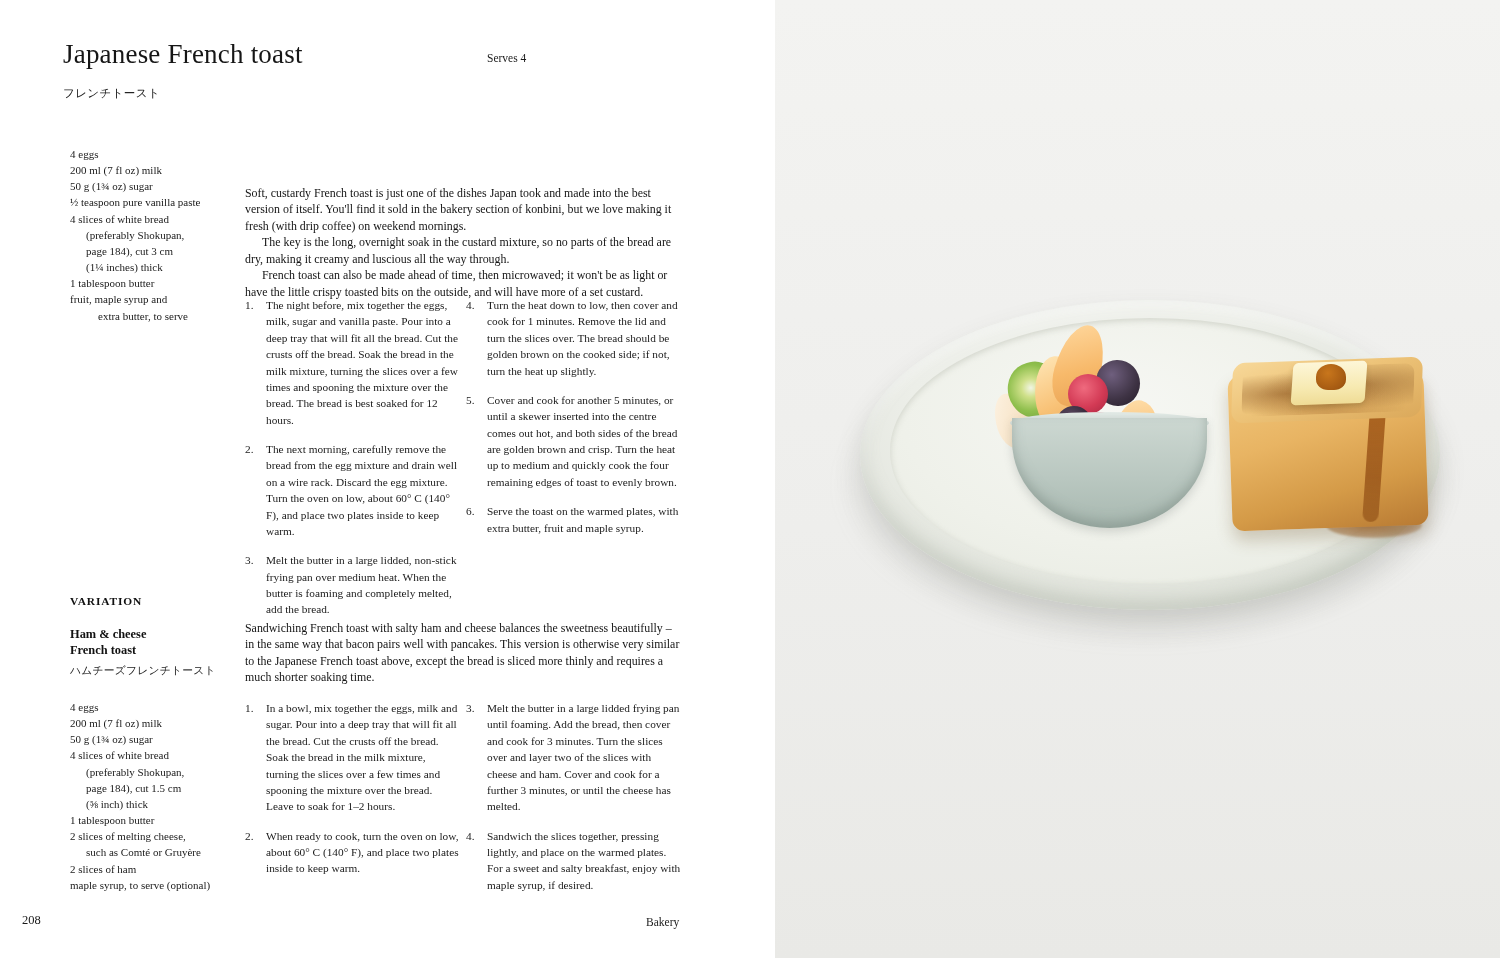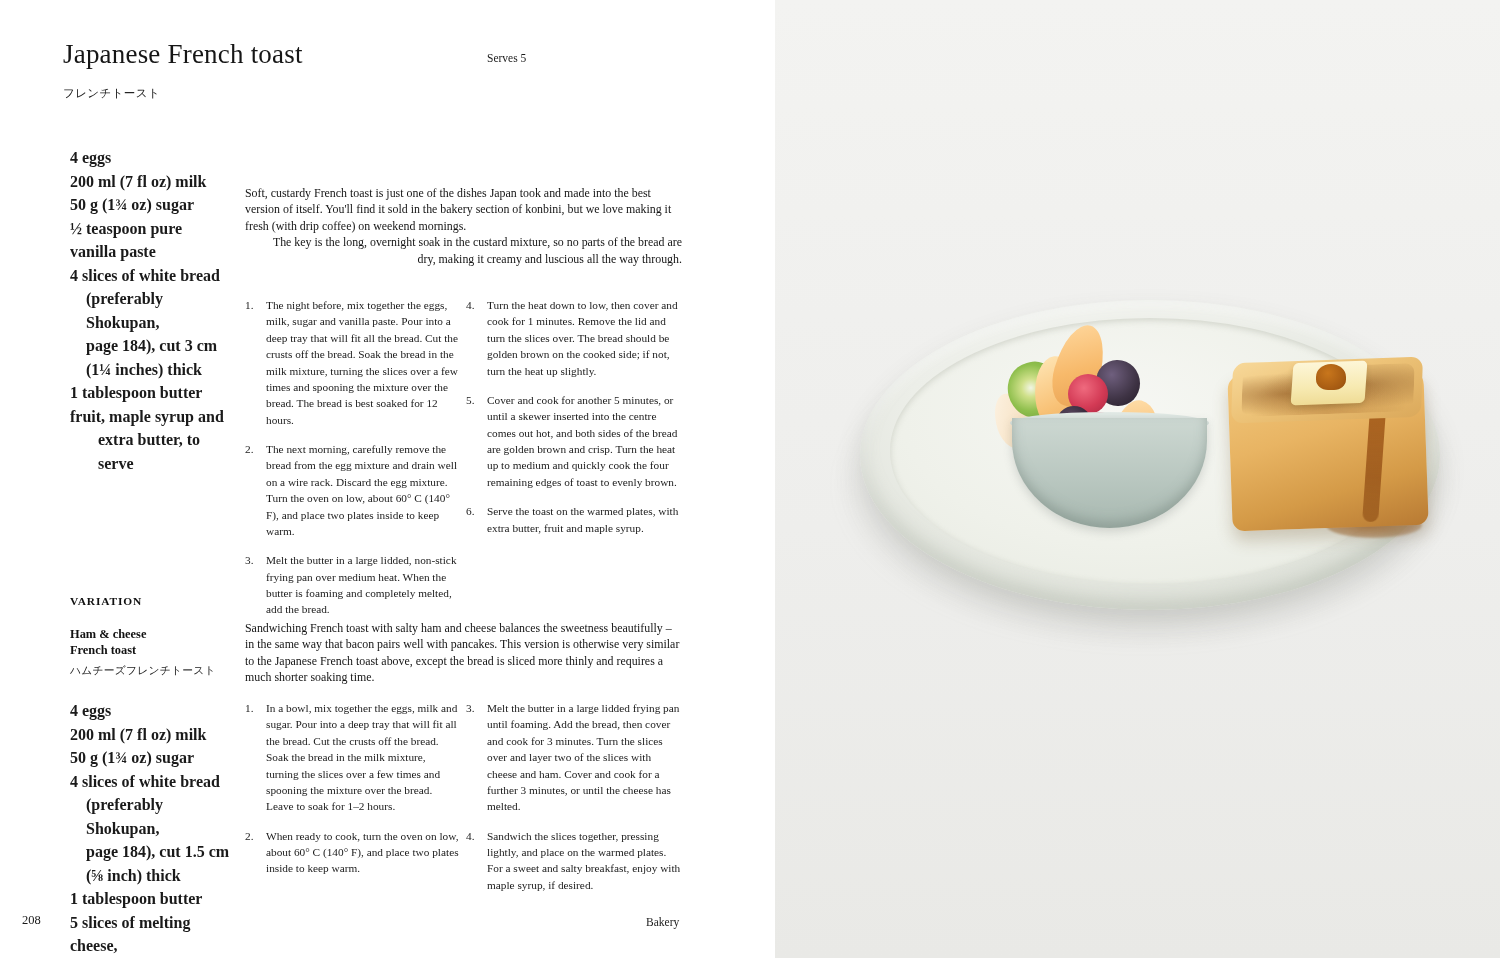--- a/index.html
+++ b/index.html
@@ -57,43 +57,42 @@
     font-size: 11.5px;
     color: #1a1a1a;
     font-family: "Liberation Serif", serif;
   }
 
   
   .ing-col {
     position: absolute;
     left: 70px;
     width: 160px;
-    font-size: 16px;
+    font-size: 11px;
     line-height: 1.47;
     color: #1a1a1a;
-    font-weight: bold;
   }
   .ing-col.first { top: 146px; }
   .ing-col.second { top: 699px; }
   .ing-line { white-space: pre-wrap; }
   .ing-line.indent1 { padding-left: 16px; text-indent: 0; }
   .ing-line.indent2 { padding-left: 28px; }
 
   
   .intro {
     position: absolute;
     left: 245px;
     width: 437px;
     font-size: 11.9px;
     line-height: 1.38;
     color: #141414;
   }
   .intro.first { top: 141px; margin-top: 44px; }
   .intro p { margin: 0; text-indent: 0; }
-  .intro p + p { text-indent: 17px; text-align: right; }
+  .intro p + p { text-indent: 17px; }
 
   .variation-intro {
     position: absolute;
     left: 245px;
     top: 620px;
     width: 437px;
     font-size: 11.9px;
     line-height: 1.38;
     color: #141414;
   }
@@ -369,39 +368,40 @@
 
 <div class="spread">
 
   <div class="page-left">
 
     <div class="title-block">
       <h1 class="recipe-title">Japanese French toast</h1>
       <div class="recipe-title-jp">フレンチトースト</div>
     </div>
 
-    <div class="serves">Serves 5</div>
+    <div class="serves">Serves 4</div>
 
     <div class="ing-col first" id="ing-main">
         <div class="ing-line">4 eggs</div>
         <div class="ing-line">200 ml (7 fl oz) milk</div>
         <div class="ing-line">50 g (1¾ oz) sugar</div>
         <div class="ing-line">½ teaspoon pure vanilla paste</div>
         <div class="ing-line">4 slices of white bread</div>
         <div class="ing-line indent1">(preferably Shokupan,</div>
         <div class="ing-line indent1">page 184), cut 3 cm</div>
         <div class="ing-line indent1">(1¼ inches) thick</div>
         <div class="ing-line">1 tablespoon butter</div>
         <div class="ing-line">fruit, maple syrup and</div>
         <div class="ing-line indent2">extra butter, to serve</div>
       </div>
 
     <div class="intro first" id="intro-main">
         <p>Soft, custardy French toast is just one of the dishes Japan took and made into the best version of itself. You'll find it sold in the bakery section of konbini, but we love making it fresh (with drip coffee) on weekend mornings.</p>
         <p>The key is the long, overnight soak in the custard mixture, so no parts of the bread are dry, making it creamy and luscious all the way through.</p>
+        <p>French toast can also be made ahead of time, then microwaved; it won't be as light or have the little crispy toasted bits on the outside, and will have more of a set custard.</p>
       </div>
 
     <div class="steps s1a" id="steps-1a">
         <div class="step">
           <div class="step-num">1.</div>
           <div class="step-text">The night before, mix together the eggs, milk, sugar and vanilla paste. Pour into a deep tray that will fit all the bread. Cut the crusts off the bread. Soak the bread in the milk mixture, turning the slices over a few times and spooning the mixture over the bread. The bread is best soaked for 12 hours.</div>
         </div>
         <div class="step">
           <div class="step-num">2.</div>
           <div class="step-text">The next morning, carefully remove the bread from the egg mixture and drain well on a wire rack. Discard the egg mixture. Turn the oven on low, about 60° C (140° F), and place two plates inside to keep warm.</div>
@@ -441,21 +441,21 @@
 
     <div class="ing-col second" id="ing-var">
         <div class="ing-line">4 eggs</div>
         <div class="ing-line">200 ml (7 fl oz) milk</div>
         <div class="ing-line">50 g (1¾ oz) sugar</div>
         <div class="ing-line">4 slices of white bread</div>
         <div class="ing-line indent1">(preferably Shokupan,</div>
         <div class="ing-line indent1">page 184), cut 1.5 cm</div>
         <div class="ing-line indent1">(⅝ inch) thick</div>
         <div class="ing-line">1 tablespoon butter</div>
-        <div class="ing-line">5 slices of melting cheese,</div>
+        <div class="ing-line">2 slices of melting cheese,</div>
         <div class="ing-line indent1">such as Comté or Gruyère</div>
         <div class="ing-line">2 slices of ham</div>
         <div class="ing-line">maple syrup, to serve (optional)</div>
       </div>
 
     <div class="steps s2a" id="steps-2a">
         <div class="step">
           <div class="step-num">1.</div>
           <div class="step-text">In a bowl, mix together the eggs, milk and sugar. Pour into a deep tray that will fit all the bread. Cut the crusts off the bread. Soak the bread in the milk mixture, turning the slices over a few times and spooning the mixture over the bread. Leave to soak for 1–2 hours.</div>
         </div>

